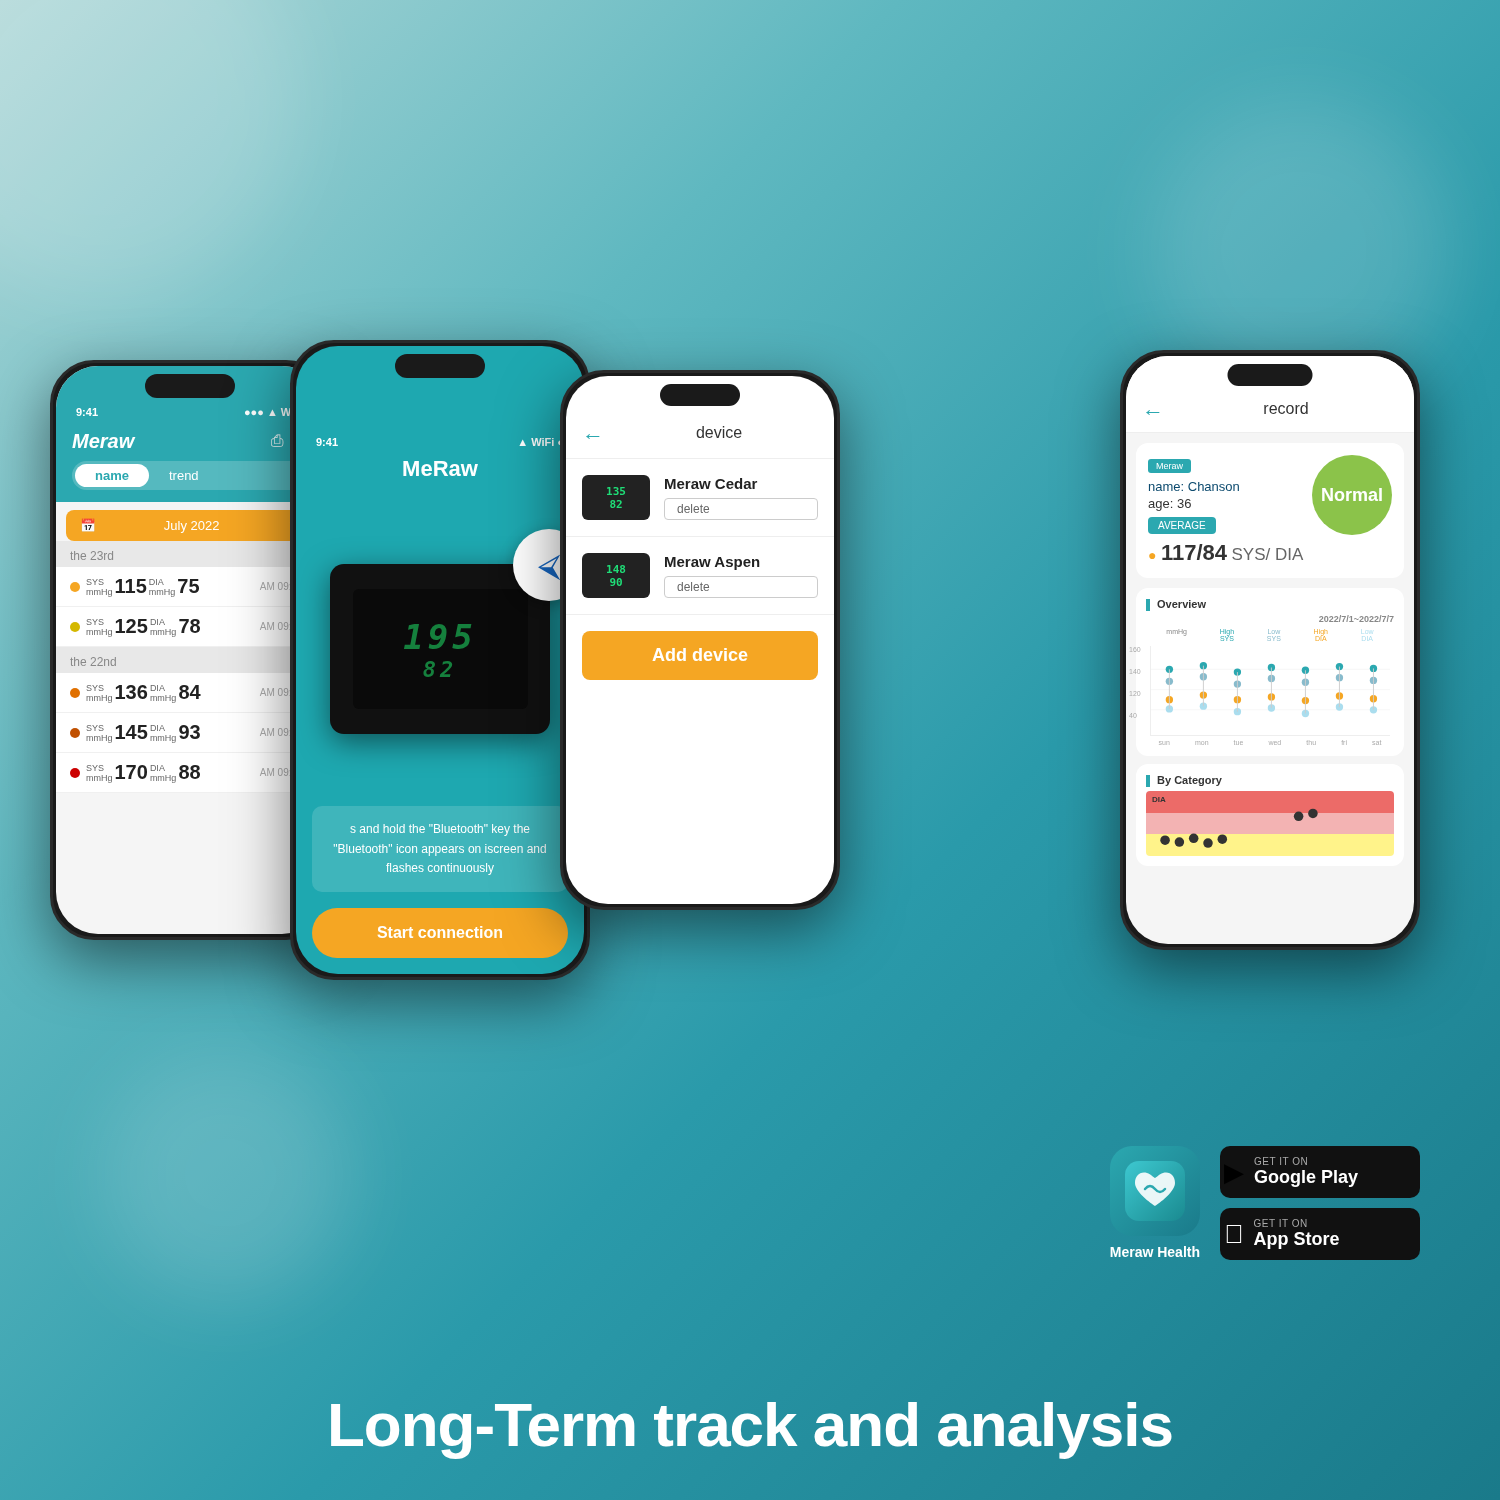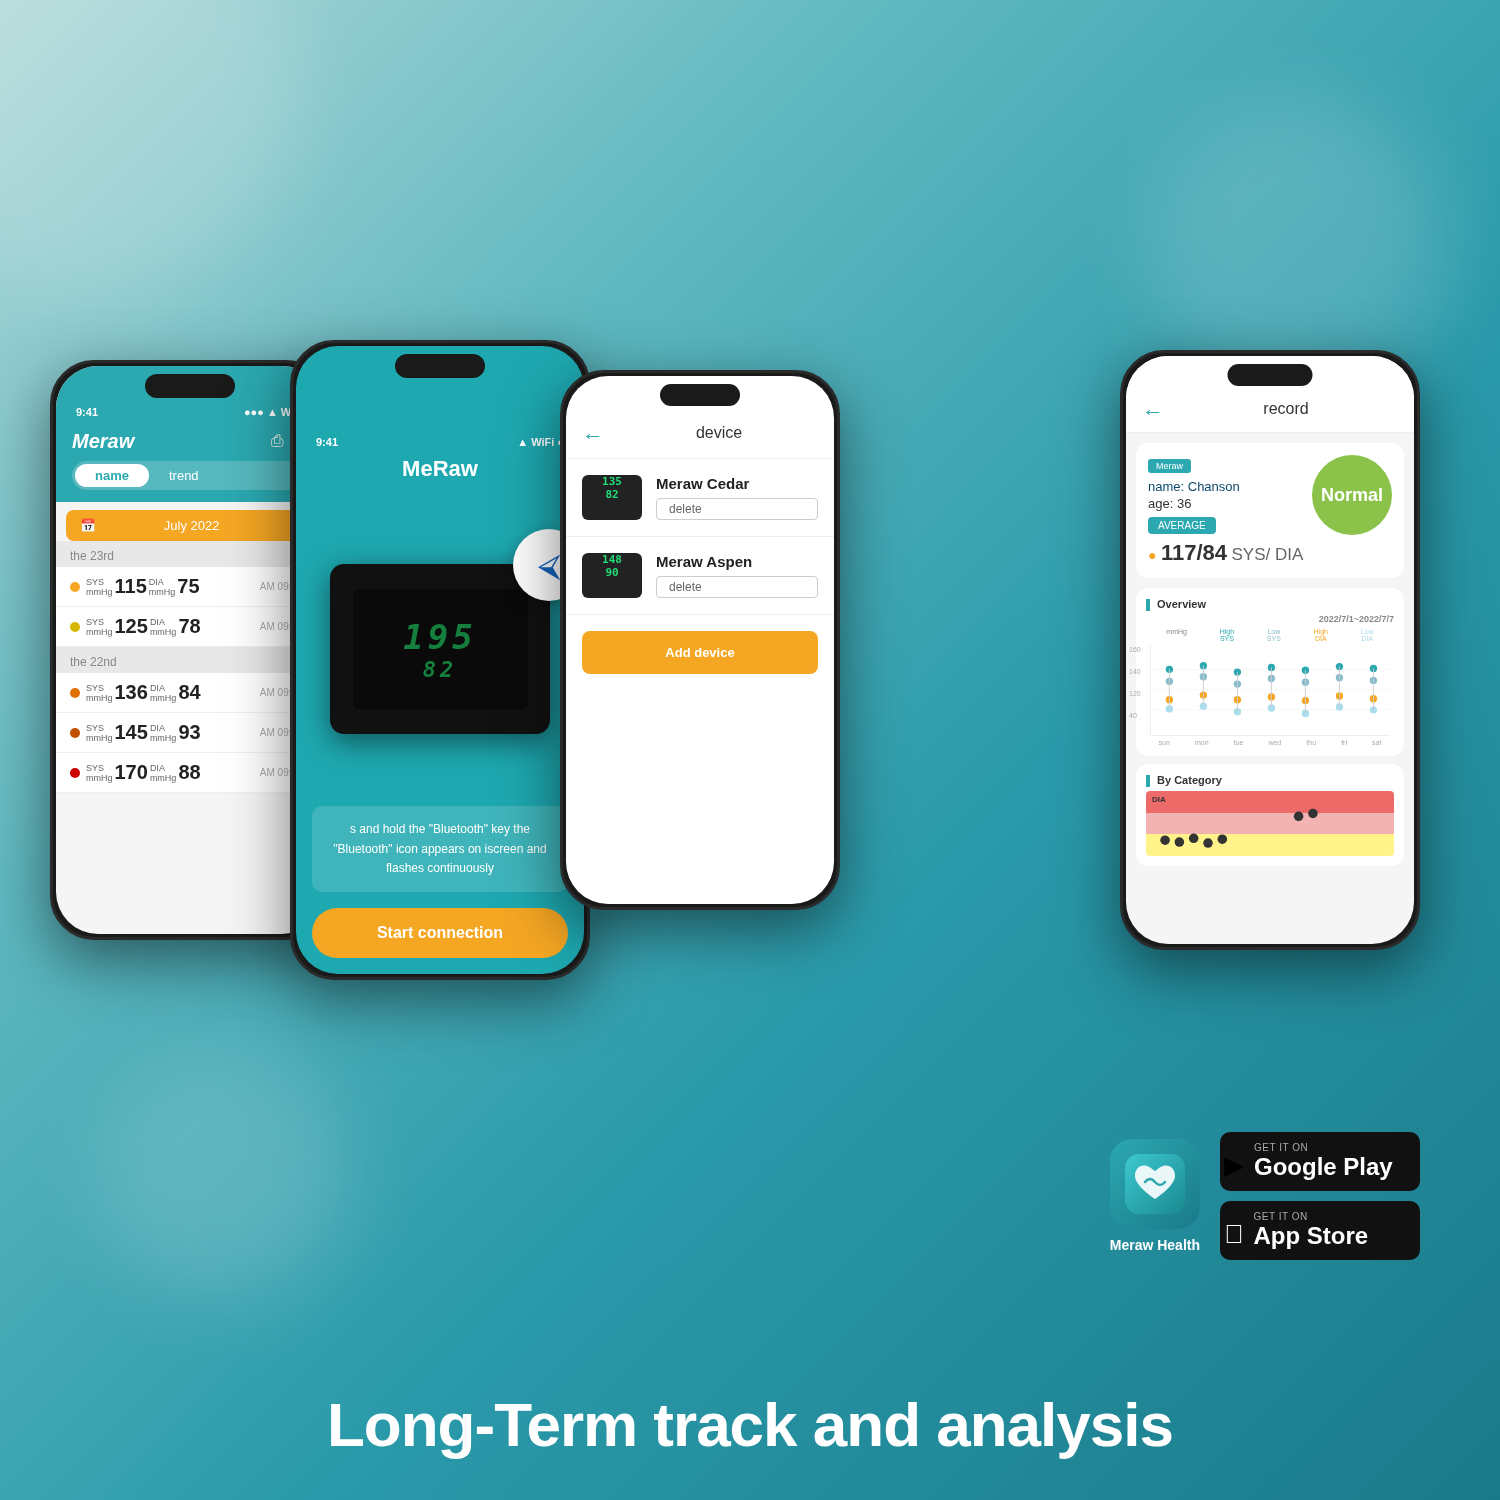--- a/index.html
+++ b/index.html
@@ -295,26 +295,27 @@
       flex: 1;
       text-align: center;
     }
     .device-item {
       display: flex;
       align-items: center;
       padding: 16px;
       border-bottom: 1px solid #eee;
     }
     .device-img-box {
-      width: 60px;
+      width: 68px;
       height: 45px;
       background: #222;
       border-radius: 6px;
       margin-right: 14px;
       display: flex;
+      align-items: center;
       justify-content: center;
       color: #22dd88;
       font-size: 14px;
       font-weight: bold;
       font-family: monospace;
     }
     .device-info {
       flex: 1;
     }
     .device-name {
@@ -331,21 +332,21 @@
       color: #666;
       cursor: pointer;
     }
     .add-device-btn {
       background: #f5a623;
       color: white;
       text-align: center;
       padding: 14px;
       margin: 16px;
       border-radius: 8px;
-      font-size: 13px;
+      font-size: 18px;
       font-weight: 600;
       cursor: pointer;
     }
 
     
     .p4-screen {
       background: #f5f5f5;
       height: 100%;
       overflow: hidden;
     }
@@ -500,21 +501,21 @@
       display: flex;
       flex-direction: column;
     }
     .store-label {
       font-size: 10px;
       color: #aaa;
       text-transform: uppercase;
       letter-spacing: 0.5px;
     }
     .store-name {
-      font-size: 24px;
+      font-size: 18px;
       font-weight: 600;
       color: white;
     }
 
     .main-headline {
       position: absolute;
       bottom: 40px;
       left: 0;
       right: 0;
       text-align: center;

